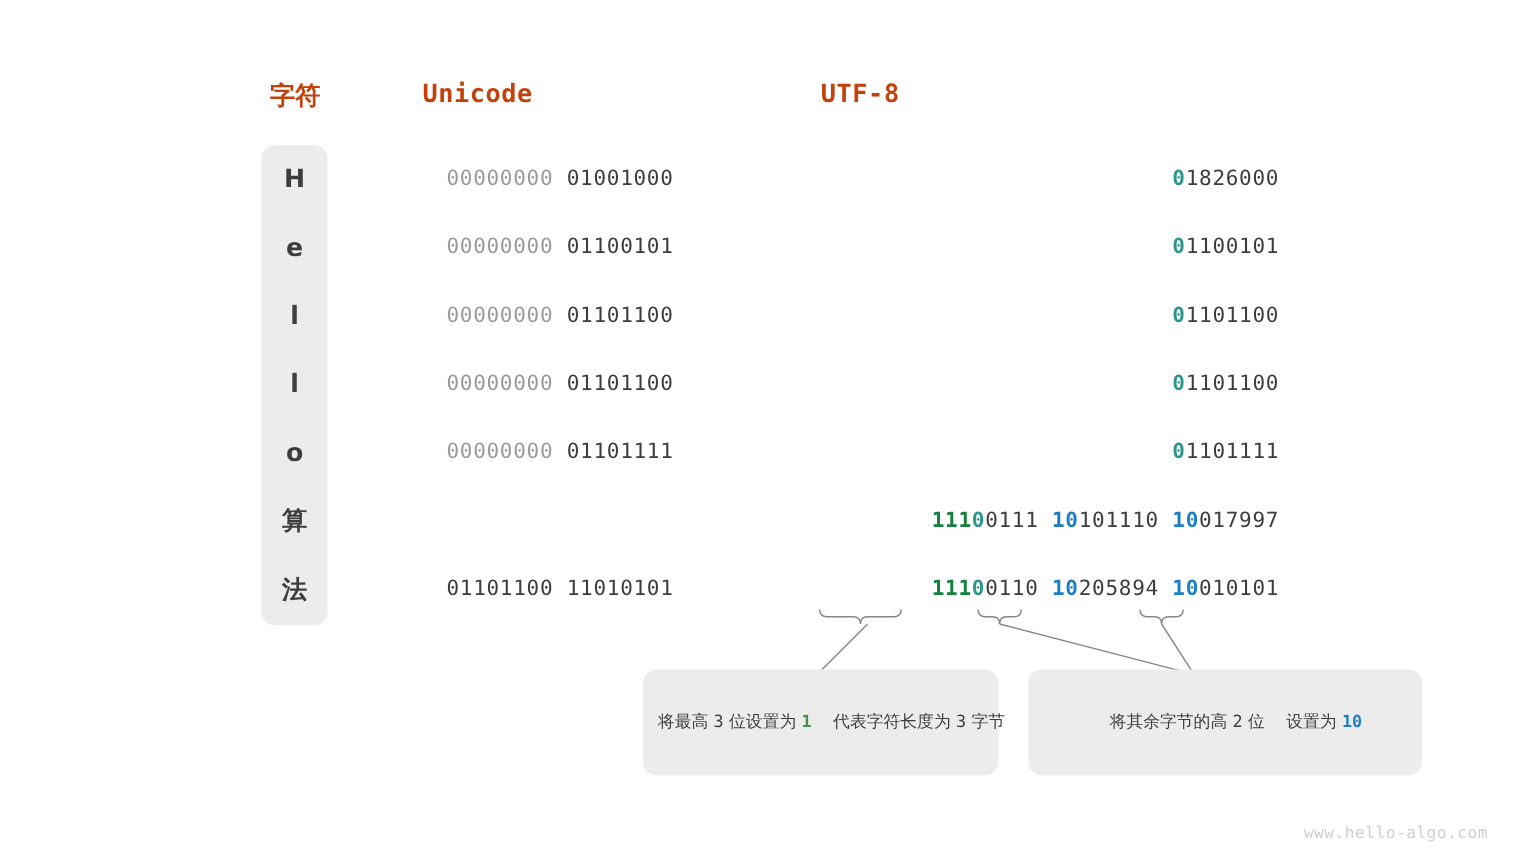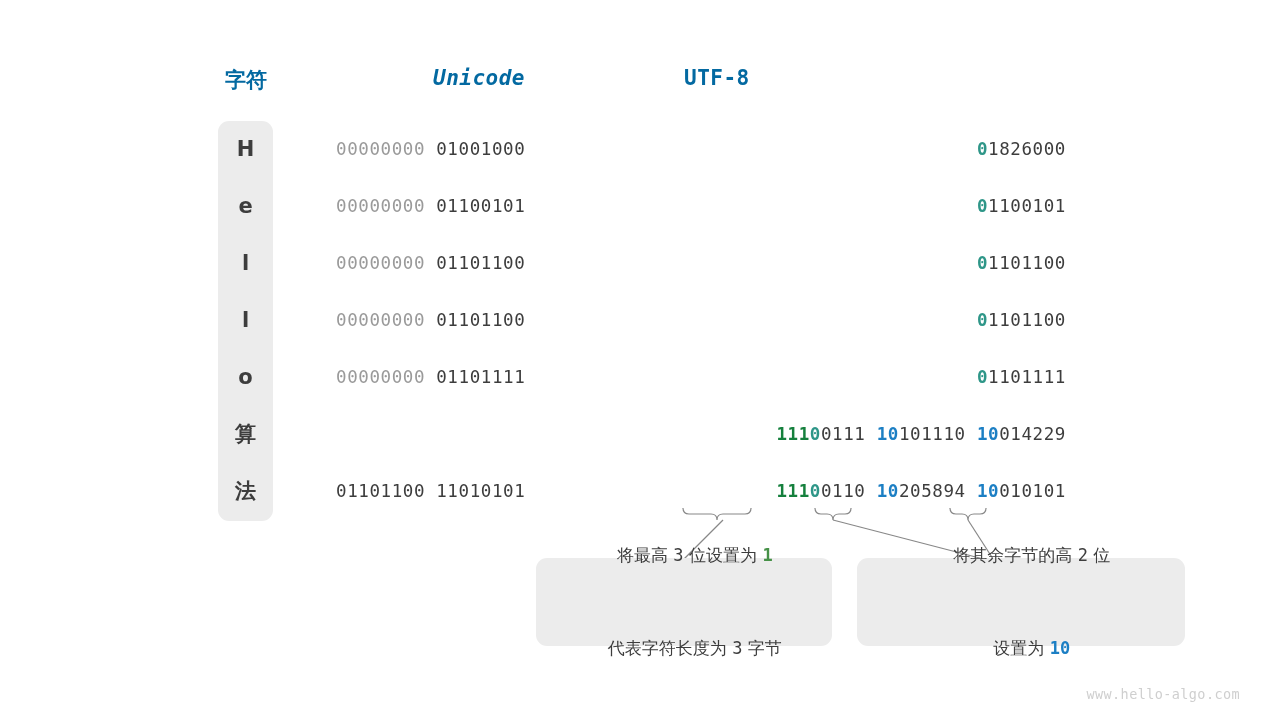--- a/index.html
+++ b/index.html
@@ -25,39 +25,38 @@
   #table-header {
     position: absolute;
     left: 0;
     top: 66px;
     width: 1280px;
     height: 34px;
   }
   .col-head {
     position: absolute;
     font-weight: bold;
-    color: #0369a1;
+    color: #c2410c;
     font-size: 21px;
     white-space: nowrap;
   }
   #head-char {
     left: 218px;
     top: 0;
     width: 56px;
     text-align: center;
     font-family: "DejaVu Sans", sans-serif;
   }
   #head-unicode {
     left: 352px;
     top: 0;
     width: 254px;
-    text-align: center;
+    text-align: left;
     font-family: "DejaVu Sans Mono", monospace;
     letter-spacing: 0.5px;
-    font-style: italic;
   }
   #head-utf8 {
     left: 684px;
     top: 0;
     width: 382px;
     text-align: left;
     font-family: "DejaVu Sans Mono", monospace;
     letter-spacing: 0.5px;
   }
 
@@ -93,21 +92,21 @@
     height: 57px;
     line-height: 57px;
     text-align: center;
     font-weight: bold;
     font-size: 21px;
     color: #3d3d3d;
     font-family: "DejaVu Sans", sans-serif;
   }
   .cell-unicode {
     position: absolute;
-    left: 336px;
+    left: 372px;
     top: 0;
     width: 254px;
     height: 57px;
     line-height: 57px;
     text-align: left;
     font-size: 17.5px;
     letter-spacing: 0.6px;
     white-space: pre;
   }
   .cell-utf8 {
@@ -145,25 +144,25 @@
     stroke-width: 1.2;
   }
 
   
   .note-box {
     position: absolute;
     background: #ececec;
     border-radius: 11px;
     z-index: 3;
     display: flex;
-    flex-direction: column;
+    flex-direction: row;
     align-items: center;
     justify-content: center;
     color: #3d3d3d;
-    font-size: 17px;
+    font-size: 14px;
     font-family: "DejaVu Sans", sans-serif;
   }
   #note-box-1 {
     left: 536px;
     top: 558px;
     width: 296px;
     height: 88px;
   }
   #note-box-2 {
     left: 857px;
@@ -223,21 +222,21 @@
       <div class="cell-unicode mono"><span class="b-dim">00000000</span><span> </span><span class="b-dark">01101100</span></div>
       <div class="cell-utf8 mono"><span><span class="b-teal">0</span><span class="b-dark">1101100</span></span></div>
     </div>
     <div class="row">
       <div class="cell-char">o</div>
       <div class="cell-unicode mono"><span class="b-dim">00000000</span><span> </span><span class="b-dark">01101111</span></div>
       <div class="cell-utf8 mono"><span><span class="b-teal">0</span><span class="b-dark">1101111</span></span></div>
     </div>
     <div class="row">
       <div class="cell-char">算</div>
-      <div class="cell-utf8 mono"><span><span class="b-green">111</span><span class="b-teal">0</span><span class="b-dark">0111</span></span><span> </span><span><span class="b-blue">10</span><span class="b-dark">101110</span></span><span> </span><span><span class="b-blue">10</span><span class="b-dark">014229</span></span></div>
+      <div class="cell-utf8 mono"><span><span class="b-green">111</span><span class="b-teal">0</span><span class="b-dark">0111</span></span><span> </span><span><span class="b-blue">10</span><span class="b-dark">101110</span></span><span> </span><span><span class="b-blue">10</span><span class="b-dark">017997</span></span></div>
     </div>
     <div class="row">
       <div class="cell-char">法</div>
       <div class="cell-unicode mono"><span class="b-dark">01101100</span><span> </span><span class="b-dark">11010101</span></div>
       <div class="cell-utf8 mono"><span><span class="b-green">111</span><span class="b-teal">0</span><span class="b-dark">0110</span></span><span> </span><span><span class="b-blue">10</span><span class="b-dark">205894</span></span><span> </span><span><span class="b-blue">10</span><span class="b-dark">010101</span></span></div>
     </div>
   </div>
 
 <svg id="connectors" viewBox="0 0 1280 720" xmlns="http://www.w3.org/2000/svg">
 

